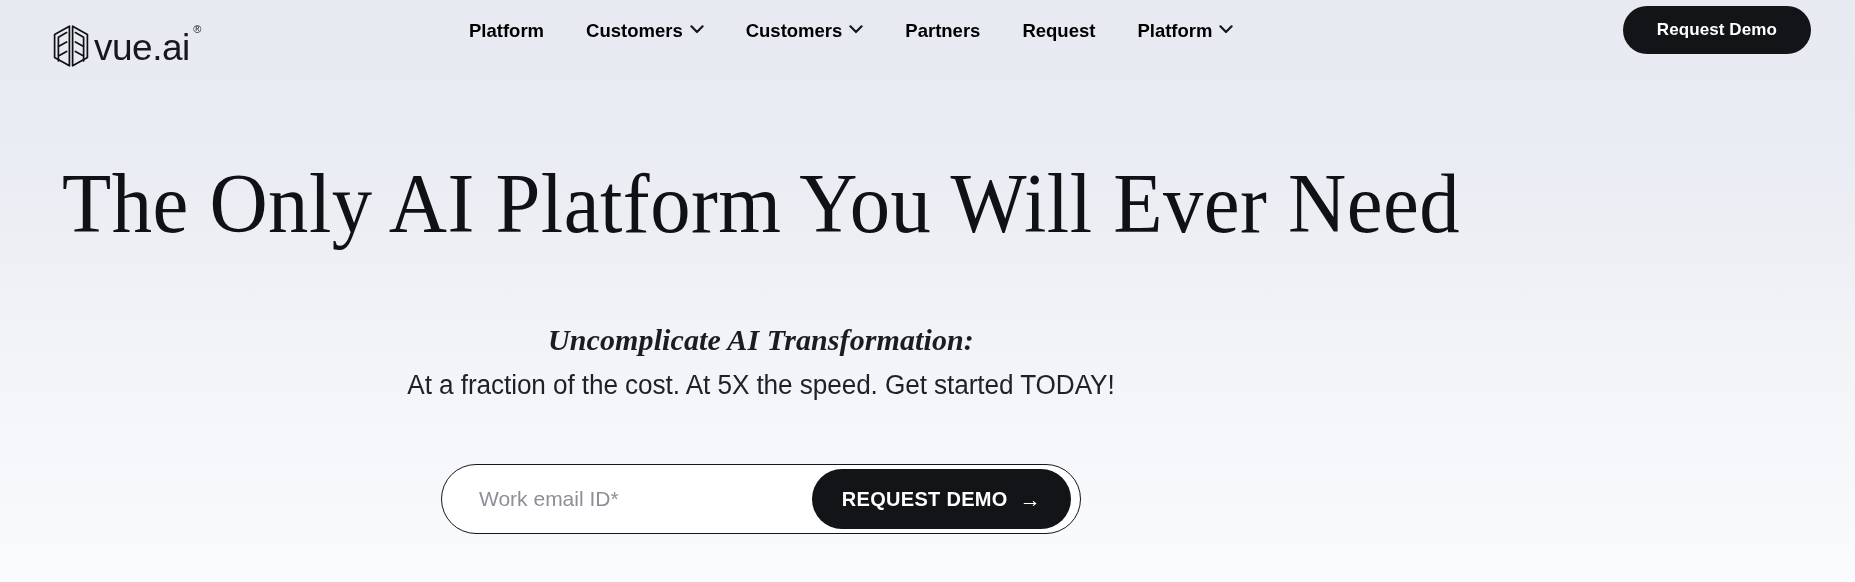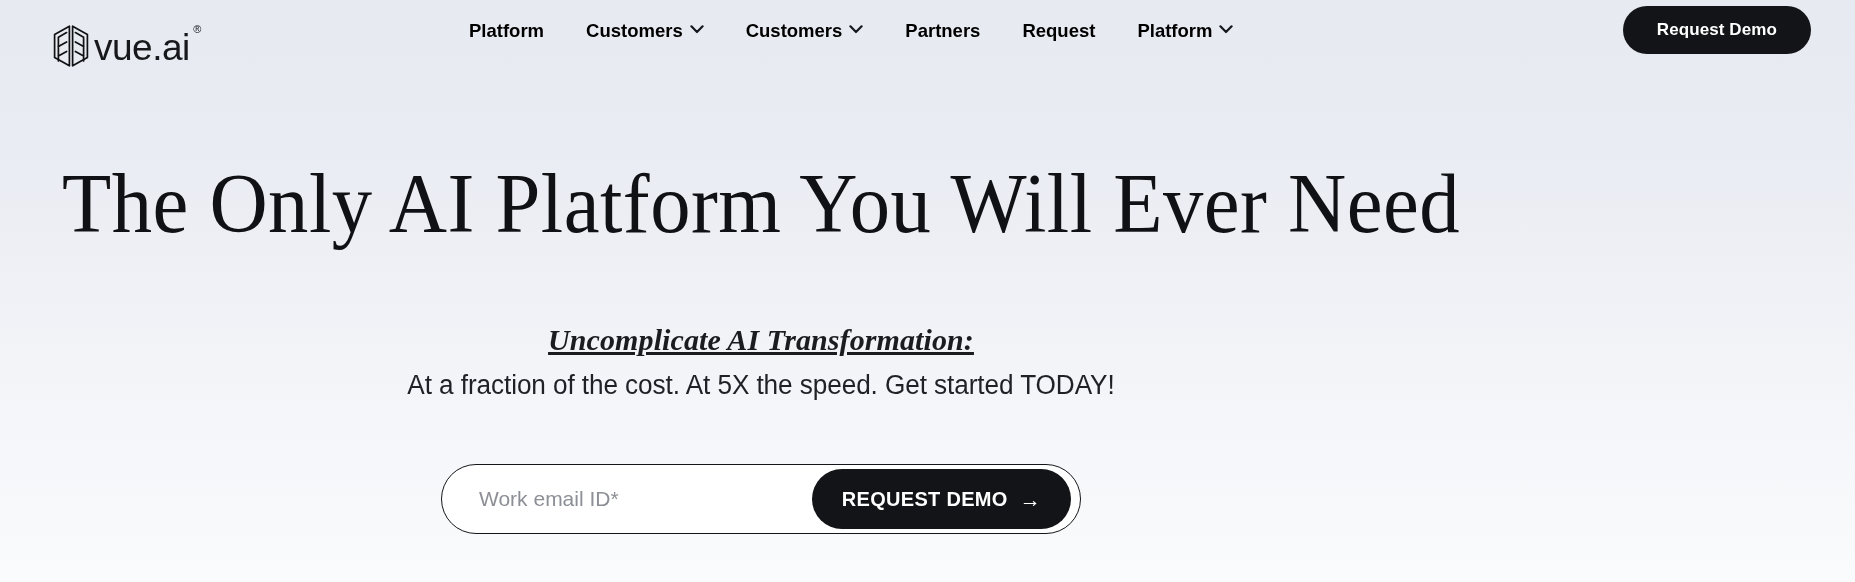--- a/index.html
+++ b/index.html
@@ -160,21 +160,20 @@
     left: 0;
     width: 100%;
     font-family: "Liberation Serif", "DejaVu Serif", serif;
     font-size: 30px;
     font-style: italic;
     font-weight: 700;
     color: #1b1c20;
     letter-spacing: 0.1px;
     line-height: 1.2;
     white-space: nowrap;
-    text-decoration: underline;
   }
 
   .hero-tag {
     position: absolute;
     top: 307px;
     left: 0;
     width: 100%;
     font-family: "Liberation Sans", sans-serif;
     font-size: 27px;
     font-weight: 400;

